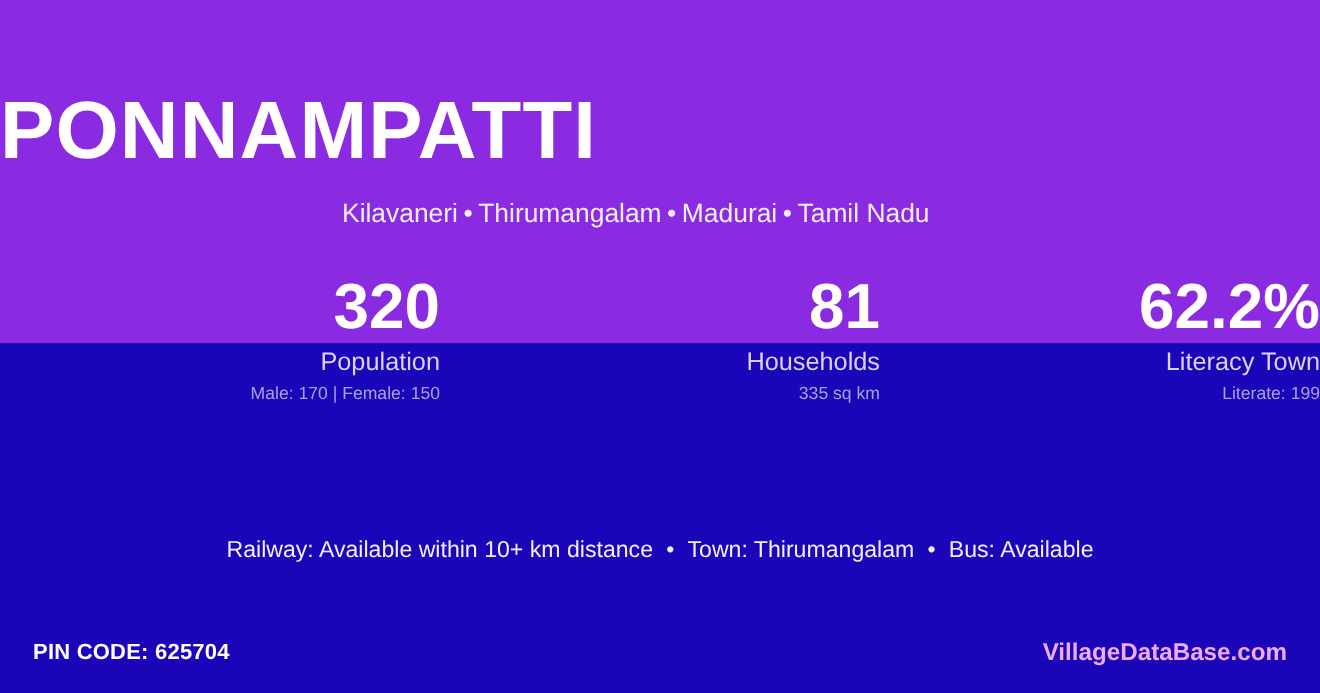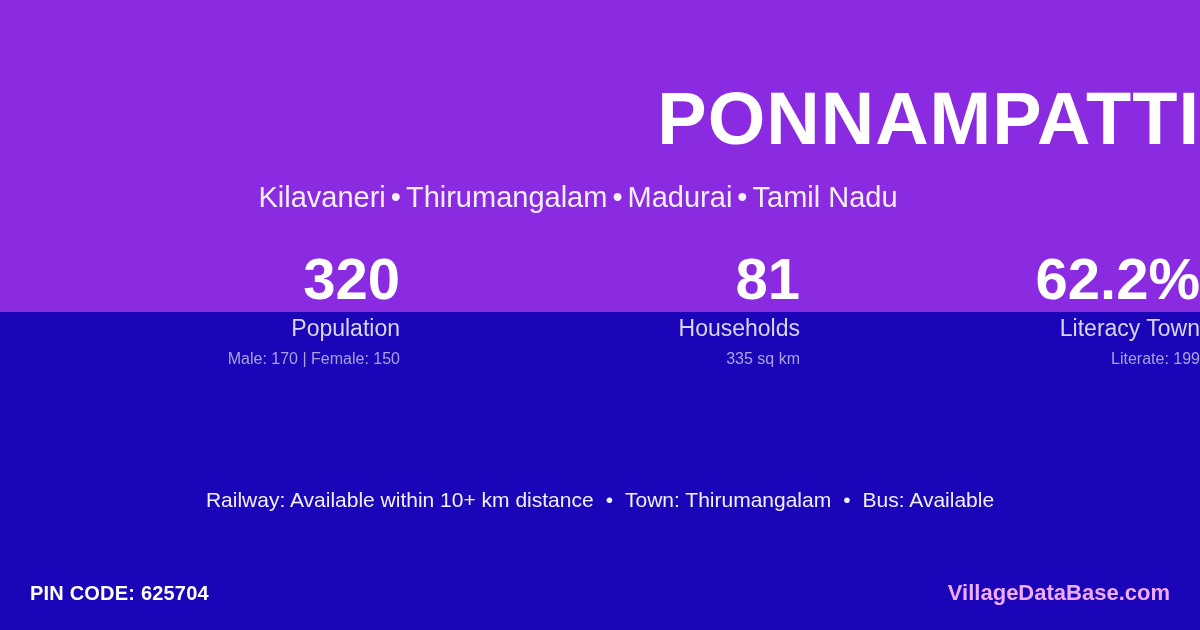--- a/index.html
+++ b/index.html
@@ -31,37 +31,37 @@
     height: 312px;
     background: #8a2be2;
   }
 
   
   #village-title {
     position: absolute;
     left: 0;
     top: 82px;
     width: 1200px;
-    text-align: right;
+    text-align: left;
     font-size: 74px;
     font-weight: 700;
     letter-spacing: 1px;
     color: #ffffff;
     line-height: 1;
     white-space: nowrap;
   }
 
   
   #location-breadcrumb {
     position: absolute;
     left: 0;
     top: 182px;
     width: 1156px;
     text-align: center;
-    font-size: 29px;
+    font-size: 24px;
     font-weight: 400;
     color: #f4eefe;
     line-height: 1.1;
     white-space: nowrap;
   }
   #location-breadcrumb .sep {
     padding: 0 5px;
     color: #f4eefe;
   }
 

